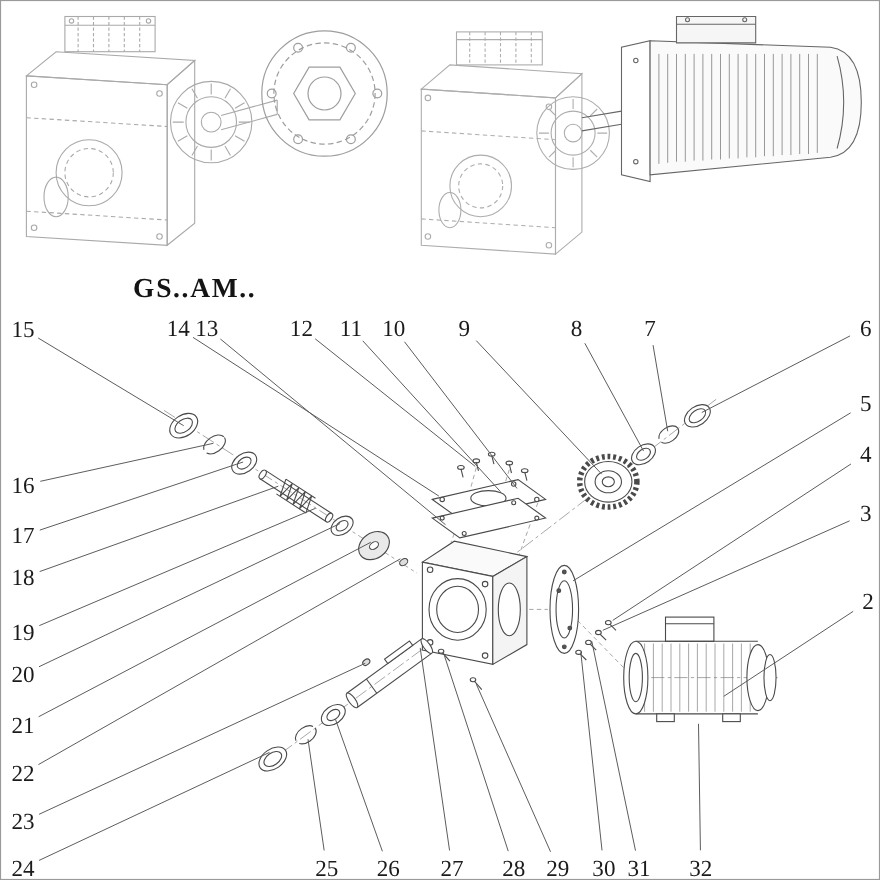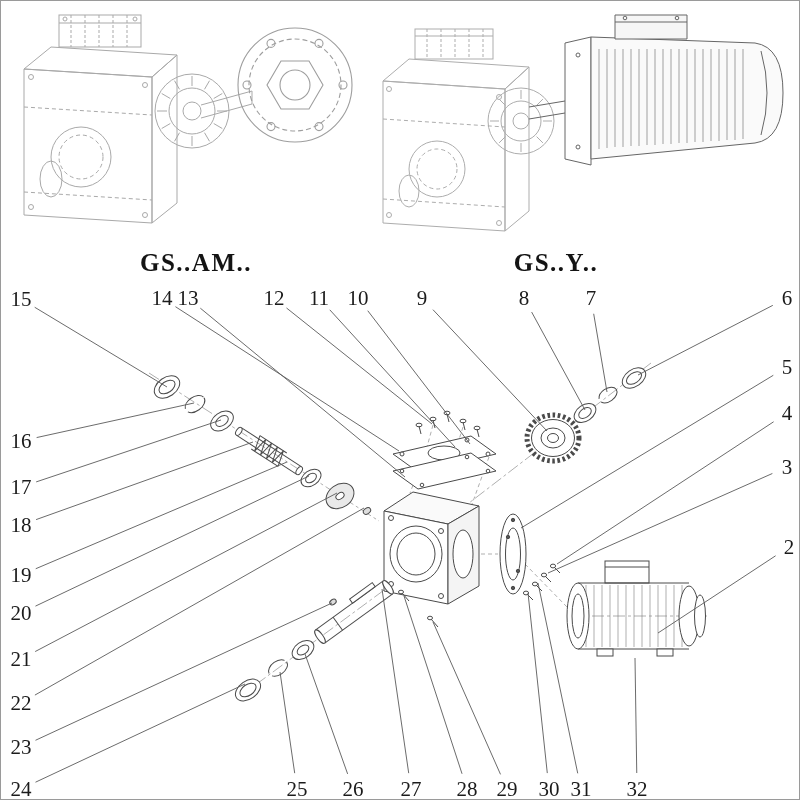--- a/index.html
+++ b/index.html
@@ -5,21 +5,21 @@
   html,body{margin:0;padding:0;background:#fff;}
   .canvas{
     position:relative;width:798px;height:798px;background:#ffffff;
     border:1px solid #9a9a9a;overflow:hidden;
     font-family:"Liberation Serif", serif;
   }
   .layer{position:absolute;}
   svg{display:block;}
   .variant-label{
     position:absolute;font-weight:bold;font-size:25px;letter-spacing:1.5px;
-    color:#141414;text-align:center;font-family:"Liberation Serif", serif;
+    color:#141414;text-align:left;font-family:"Liberation Serif", serif;
   }
   text.callout{
     font-family:"Liberation Serif", serif;font-size:21px;fill:#1b1b1b;
     text-anchor:middle;dominant-baseline:central;
   }
   line.leader{stroke:#5a5a5a;stroke-width:0.9;}
   .parts{stroke:#4a4a4a;stroke-width:1;fill:none;}
 </style>
 </head>
 <body>
@@ -147,21 +147,20 @@
       </g>
       <path d="M246,8 L318,8 L318,32 L246,32 Z" fill="#f6f6f6"></path>
       <line x1="246" y1="15" x2="318" y2="15"></line>
       <circle cx="256" cy="11" r="1.8"></circle>
         <circle cx="308" cy="11" r="1.8"></circle>
       <path d="M392,44 Q404,86 392,128"></path>
     </g>
   </svg>
 
   <div class="variant-label" style="left:120px;top:248px;width:150px">GS..AM..</div>
-  <div class="variant-label" style="left:470px;top:248px;width:170px">GS..Y..</div>
 
   <svg class="layer" style="left:0;top:0" width="798" height="798" viewBox="0 0 798 798">
 
     <g stroke="#9b9b9b" stroke-width="0.8" stroke-dasharray="12 3 3 3" fill="none">
       <line x1="148" y1="372" x2="378" y2="520"></line>
       <line x1="650" y1="362" x2="455" y2="512"></line>
       <line x1="238" y1="696" x2="428" y2="556"></line>
       <line x1="570" y1="615" x2="706" y2="615"></line>
     </g>
     <g stroke="#8c8c8c" stroke-width="0.7" stroke-dasharray="4 3" fill="none">

